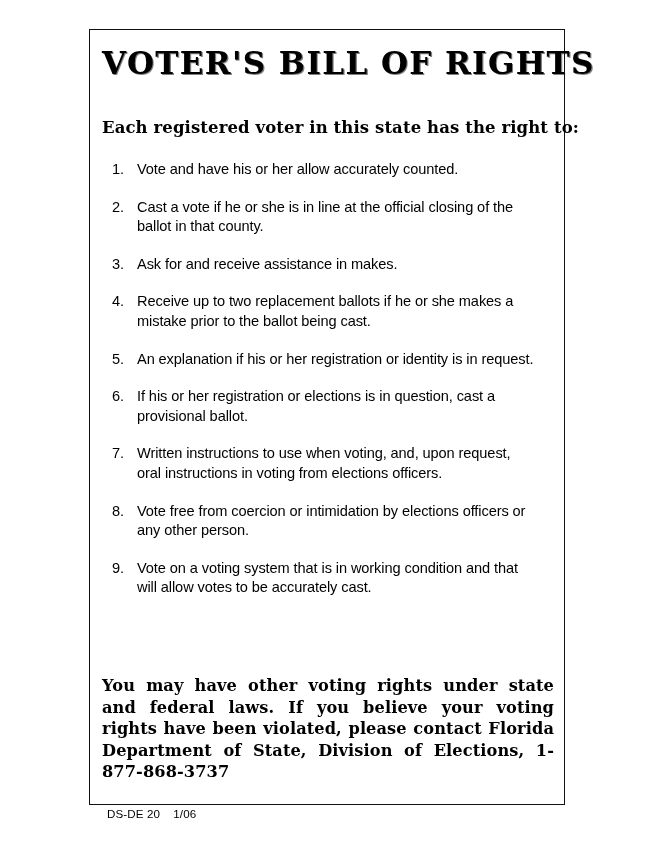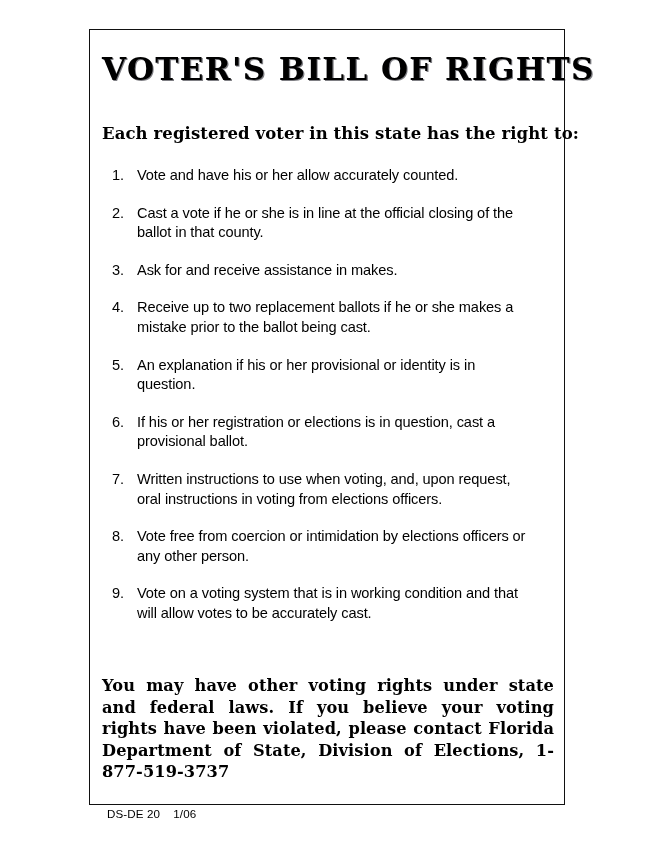--- a/index.html
+++ b/index.html
@@ -46,21 +46,21 @@
 
   
   .title {
     font-family: "DejaVu Serif", "Liberation Serif", serif;
     font-weight: bold;
     font-size: 31px;
     line-height: 38px;
     letter-spacing: 1.4px;
     text-align: right;
     white-space: nowrap;
-    margin: 8px 0 0 0;
+    margin: 2px 0 0 0;
     color: #000000;
     text-shadow: 1.1px 0.9px 0 rgba(20,20,30,0.55);
   }
 
   
   .subtitle {
     font-family: "DejaVu Serif", "Liberation Serif", serif;
     font-weight: bold;
     font-size: 16.5px;
     line-height: 20px;
@@ -155,40 +155,40 @@
         <li class="right-item">
           <span class="right-num">3.</span>
           <span class="right-text">Ask for and receive assistance in makes.</span>
         </li>
         <li class="right-item">
           <span class="right-num">4.</span>
           <span class="right-text">Receive up to two replacement ballots if he or she makes a mistake prior to the ballot being cast.</span>
         </li>
         <li class="right-item">
           <span class="right-num">5.</span>
-          <span class="right-text">An explanation if his or her provisional or identity is in question.</span>
+          <span class="right-text">An explanation if his or her registration or identity is in request.</span>
         </li>
         <li class="right-item">
           <span class="right-num">6.</span>
           <span class="right-text">If his or her registration or elections is in question, cast a provisional ballot.</span>
         </li>
         <li class="right-item">
           <span class="right-num">7.</span>
           <span class="right-text">Written instructions to use when voting, and, upon request, oral instructions in voting from elections officers.</span>
         </li>
         <li class="right-item">
           <span class="right-num">8.</span>
           <span class="right-text">Vote free from coercion or intimidation by elections officers or any other person.</span>
         </li>
         <li class="right-item">
           <span class="right-num">9.</span>
           <span class="right-text">Vote on a voting system that is in working condition and that will allow votes to be accurately cast.</span>
         </li>
       </ol>
 
-      <p class="footer-statement"><span>You may have other voting rights under state and federal laws. If you believe your voting rights have been violated, please contact Florida Department of State, Division of Elections, 1-877-519-3737</span></p>
+      <p class="footer-statement"><span>You may have other voting rights under state and federal laws. If you believe your voting rights have been violated, please contact Florida Department of State, Division of Elections, 1-877-868-3737</span></p>
 
     </div>
   </div>
 
   <div id="form-number">DS-DE 20    1/06</div>
 
 </div>
 
 </body></html>

